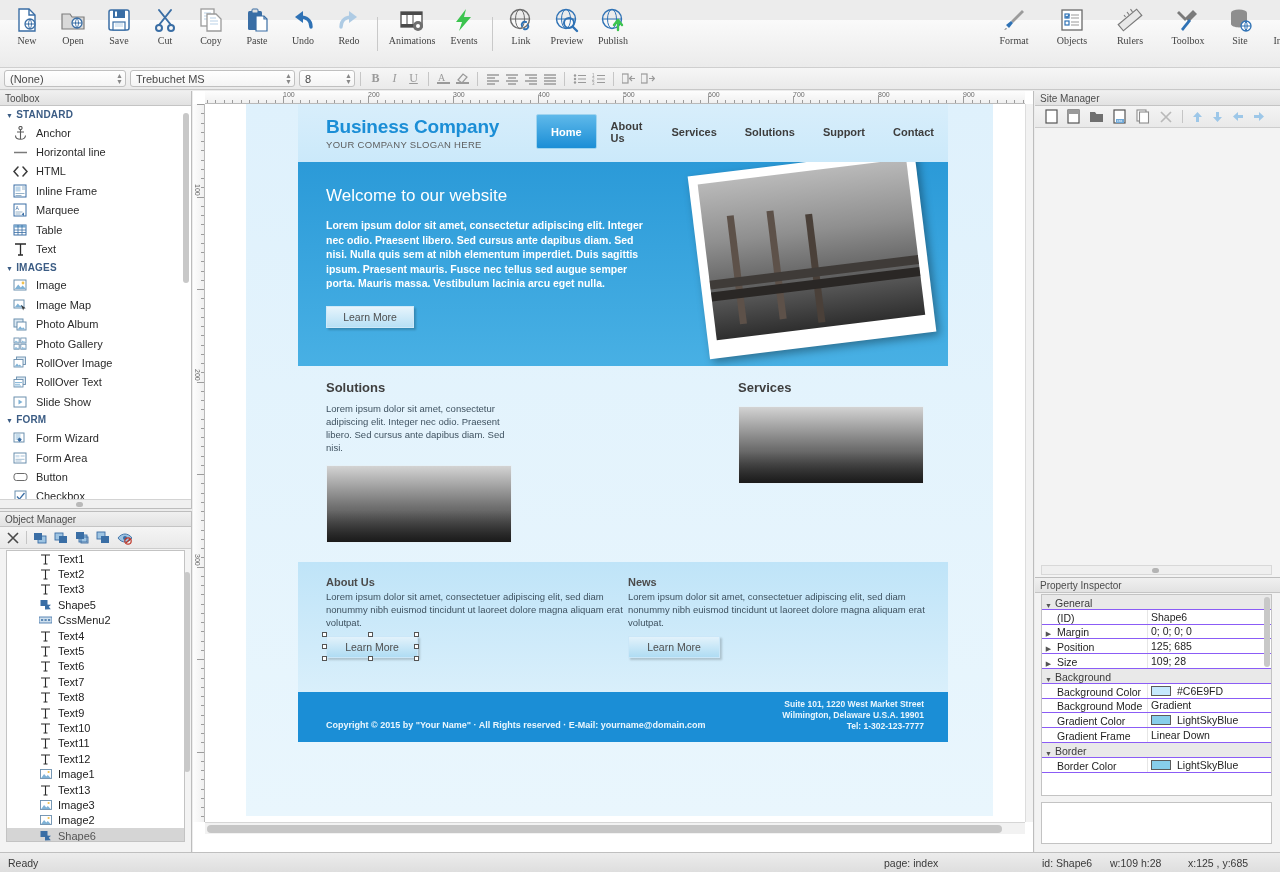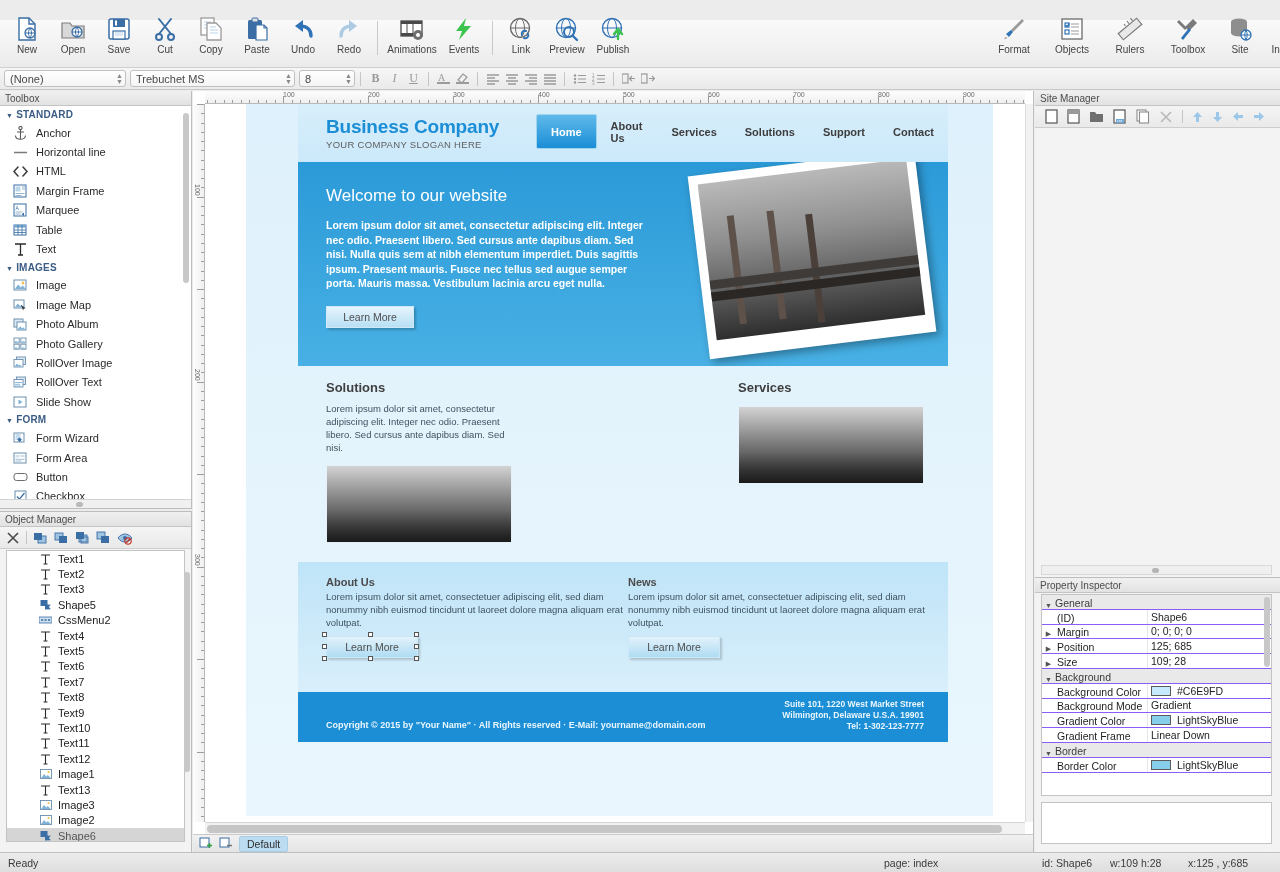--- a/index.html
+++ b/index.html
@@ -29,21 +29,21 @@
     position: absolute; left: 0; right: 0; text-align: center;
     font-size: 12px; color: #4a4a4a; pointer-events: none;
   }
 
   
   .toolbar {
     position: absolute; left: 0; top: 20px; width: 1280px; height: 48px;
     background: linear-gradient(#fafafa, #ebebeb);
     border-bottom: 1px solid #cfcfcf;
   }
-  .tb-group { position: absolute; top: 0; height: 31px; display: flex; align-items: center; }
+  .tb-group { position: absolute; top: 0; height: 31px; display: flex; align-items: flex-end; font-family: Liberation Serif, serif; }
   .tb-btn {
     width: 46px; height: 48px; display: flex; flex-direction: column;
     align-items: center; justify-content: flex-start; padding-top: 3px;
     cursor: default;
   }
   .tb-btn .glyph { height: 28px; display: flex; align-items: center; justify-content: center; }
   .tb-btn .lbl { font-size: 10px; color: #444; margin-top: 1px; white-space: nowrap; }
   .tb-btn.wide { width: 58px; }
   .tb-sep { width: 1px; height: 34px; background: #c9c9c9; margin: 4px 5px 0 5px; }
 
@@ -606,21 +606,21 @@
         <span>HTML</span>
       </div>
       <div class="tbx-item">
         <span class="ic">
             <svg width="14" height="14" viewBox="0 0 14 14">
               <rect x="1" y="1" width="12" height="12" fill="#fff" stroke="#3a6ea5" stroke-width="1"></rect>
               <rect x="2.5" y="2.5" width="5" height="5" fill="#bcd6ea"></rect>
               <path d="M9 3h3M9 5h3M2.5 9.5h9M2.5 11.5h6" stroke="#8aa9c2" stroke-width=".9"></path>
             </svg>
           </span>
-        <span>Margin Frame</span>
+        <span>Inline Frame</span>
       </div>
       <div class="tbx-item">
         <span class="ic">
             <svg width="14" height="14" viewBox="0 0 14 14">
               <rect x="1" y="1" width="12" height="12" fill="#fff" stroke="#3a6ea5" stroke-width="1"></rect>
               <text x="2.5" y="6.5" font-size="5" fill="#3a6ea5">A</text>
               <path d="M2.5 9h7M2.5 11h5" stroke="#8aa9c2" stroke-width=".9"></path>
               <path d="M11 9.5l-2.5 1.8 2.5 1.8z" fill="#3a6ea5"></path>
             </svg>
           </span>
@@ -1257,35 +1257,20 @@
           </div>
         </div>
       </div>
     </div>
 
     <div class="canvas-vscroll"></div>
     <div class="canvas-hscroll">
         <div class="thumbbar"></div>
       </div>
 
-    <div class="page-tabs">
-      <span>
-          <svg width="14" height="13" viewBox="0 0 14 13">
-            <rect x="1" y="1" width="9" height="9" fill="#fff" stroke="#3a6ea5" stroke-width="1"></rect>
-            <path d="M8 8.5h5M10.5 6v5" stroke="#2f9e44" stroke-width="1.5"></path>
-          </svg>
-        </span>
-      <span>
-          <svg width="14" height="13" viewBox="0 0 14 13">
-            <rect x="1" y="1" width="9" height="9" fill="#fff" stroke="#3a6ea5" stroke-width="1"></rect>
-            <path d="M8 8.5h5" stroke="#777" stroke-width="1.5"></path>
-          </svg>
-        </span>
-      <span class="pt-chip">Default</span>
-    </div>
   </div>
 
   <div id="site-manager">
     <div class="panel-title">Site Manager</div>
     <div class="sm-toolbar">
       <span>
           <svg width="13" height="15" viewBox="0 0 13 15">
             <rect x="1" y="1" width="11" height="13" fill="#fff" stroke="#555" stroke-width="1.2"></rect>
           </svg>
         </span>

